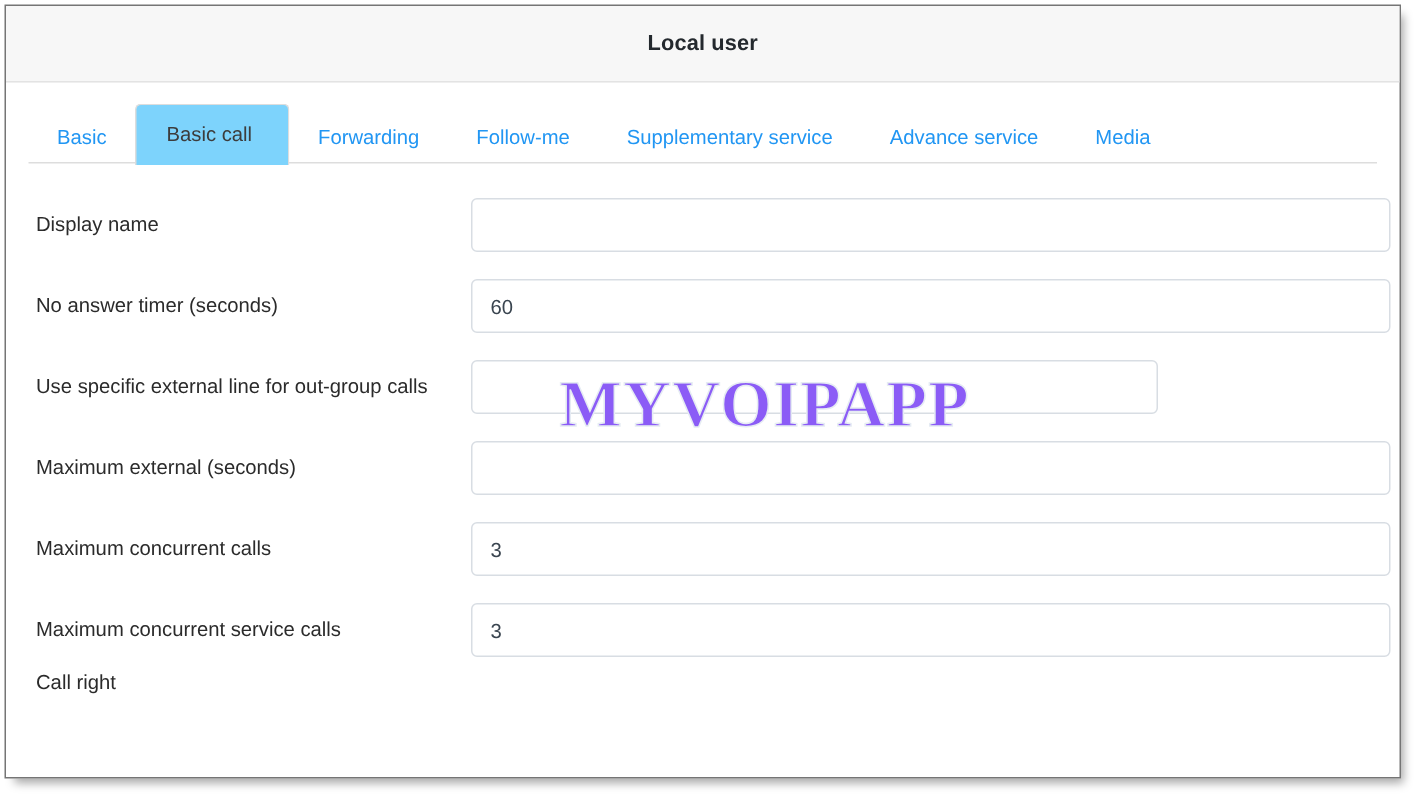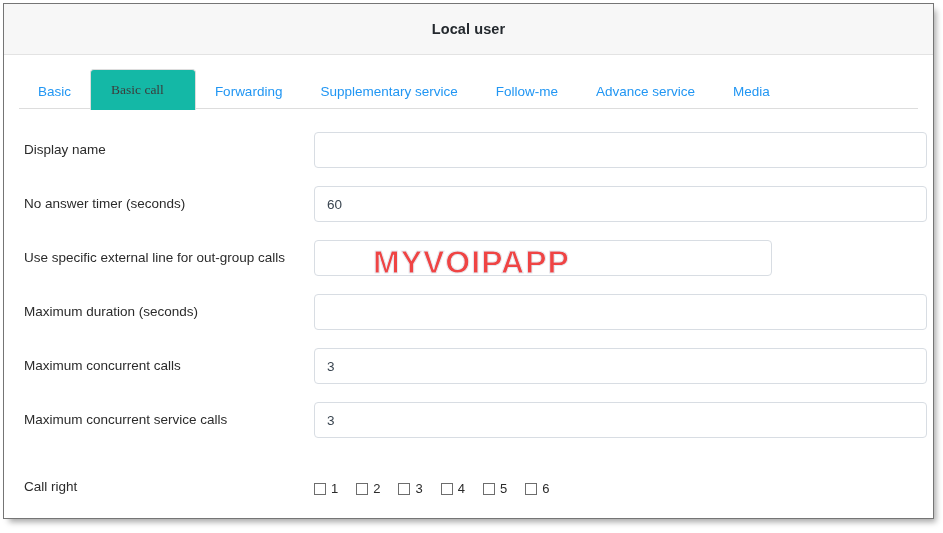--- a/index.html
+++ b/index.html
@@ -73,39 +73,39 @@
     border: 1px solid transparent;
     border-bottom: none;
     box-sizing: border-box;
     position: relative;
     top: 1px;
     background: transparent;
     border-radius: 4px 4px 0 0;
   }
   .tab.active {
     color: #3c3c3c;
-    background: #14b8a6;
+    background: #7dd3fc;
     border-color: #dddddd;
-    padding: 13px 31px 14px 20px;
+    padding: 13px 24px 14px 20px;
     margin-bottom: -1px;
-    font-family: Liberation Serif, serif;
   }
 
   
   .form {
     padding: 6px 26px 0 15px;
   }
   .row {
     display: flex;
     align-items: center;
     height: 54px;
   }
   .row-checkbox {
     height: 48px;
-    align-items: flex-end;
+    align-items: flex-start;
+    flex-direction: column;
   }
   .lbl {
     width: 295px;
     flex: 0 0 295px;
     font-size: 13.5px;
     color: #2b2b2b;
     padding-left: 5px;
     box-sizing: border-box;
     line-height: 1.2;
   }
@@ -158,25 +158,25 @@
     color: #2b2b2b;
     margin-left: 5px;
     line-height: 1;
   }
 
   
   .watermark {
     position: absolute;
     left: 369px;
     top: 240px;
-    font-family: Liberation Sans, sans-serif;
-    font-size: 32px;
+    font-family: Liberation Serif, serif;
+    font-size: 44px;
     font-weight: bold;
     letter-spacing: 1px;
-    color: #ef4444;
+    color: #8b5cf6;
     -webkit-text-stroke: 1px #e6ecf3;
     pointer-events: none;
     user-select: none;
     white-space: nowrap;
     z-index: 5;
   }
 </style>
 </head>
 <body>
 
@@ -184,22 +184,22 @@
 
   <div class="titlebar">
     <div class="titlebar-text">Local user</div>
   </div>
 
   <div class="tabstrip">
     <div class="tabs" id="tab-list">
         <div class="tab">Basic</div>
         <div class="tab active">Basic call</div>
         <div class="tab">Forwarding</div>
+        <div class="tab">Follow-me</div>
         <div class="tab">Supplementary service</div>
-        <div class="tab">Follow-me</div>
         <div class="tab">Advance service</div>
         <div class="tab">Media</div>
       </div>
   </div>
 
   <div class="form" id="form-rows">
       <div class="row">
         <div class="lbl">Display name</div>
         <div class="field-wrap">
           <input type="text" class="txt" value="" placeholder="" style="">
@@ -211,21 +211,21 @@
           <input type="text" class="txt" value="60" placeholder="" style="">
         </div>
       </div>
       <div class="row">
         <div class="lbl">Use specific external line for out-group calls</div>
         <div class="field-wrap">
           <input type="text" class="txt narrow" value="" placeholder="" style="">
         </div>
       </div>
       <div class="row">
-        <div class="lbl">Maximum duration (seconds)</div>
+        <div class="lbl">Maximum external (seconds)</div>
         <div class="field-wrap">
           <input type="text" class="txt" value="" placeholder="" style="">
         </div>
       </div>
       <div class="row">
         <div class="lbl">Maximum concurrent calls</div>
         <div class="field-wrap">
           <input type="text" class="txt" value="3" placeholder="" style="">
         </div>
       </div>

